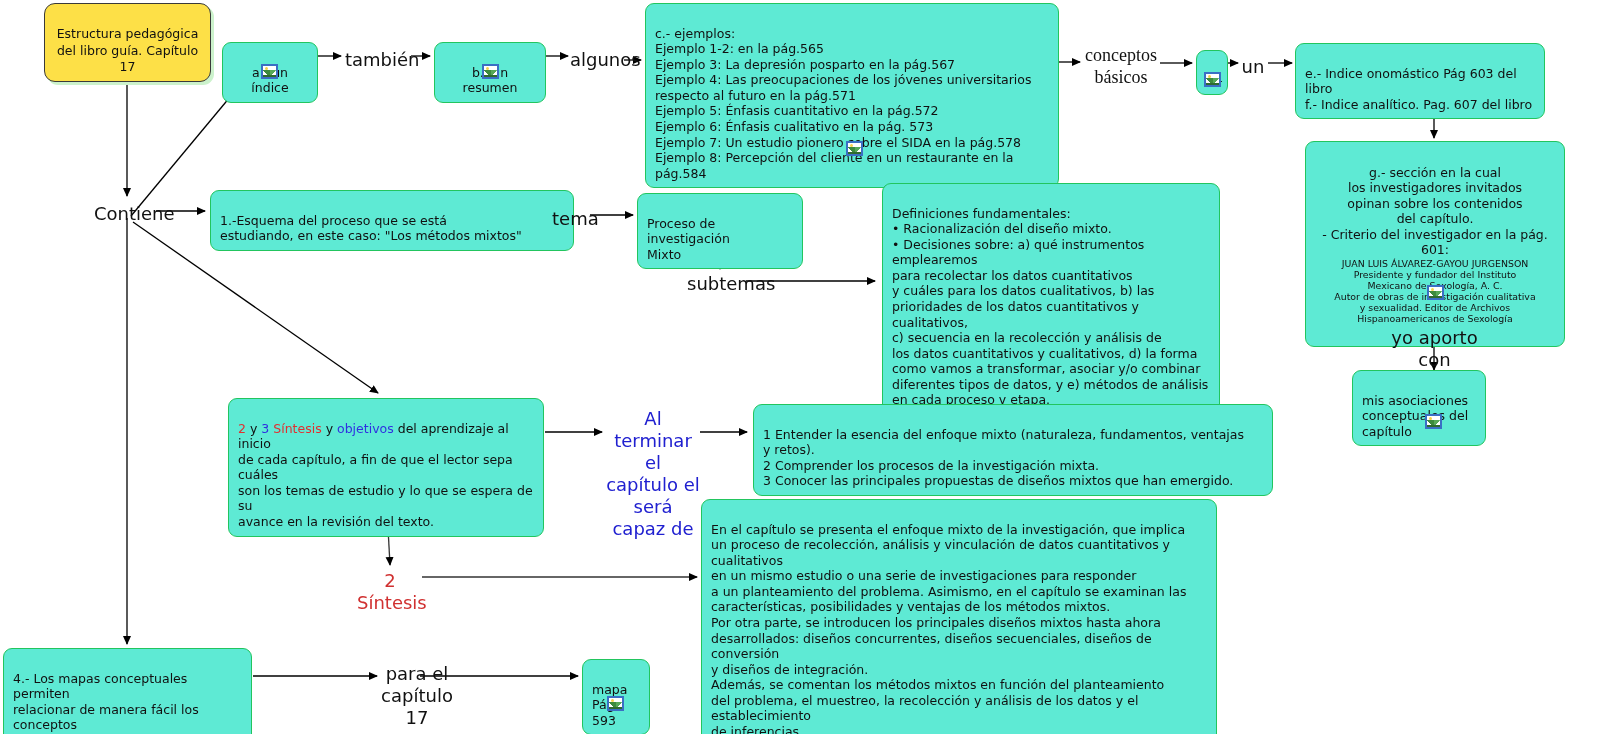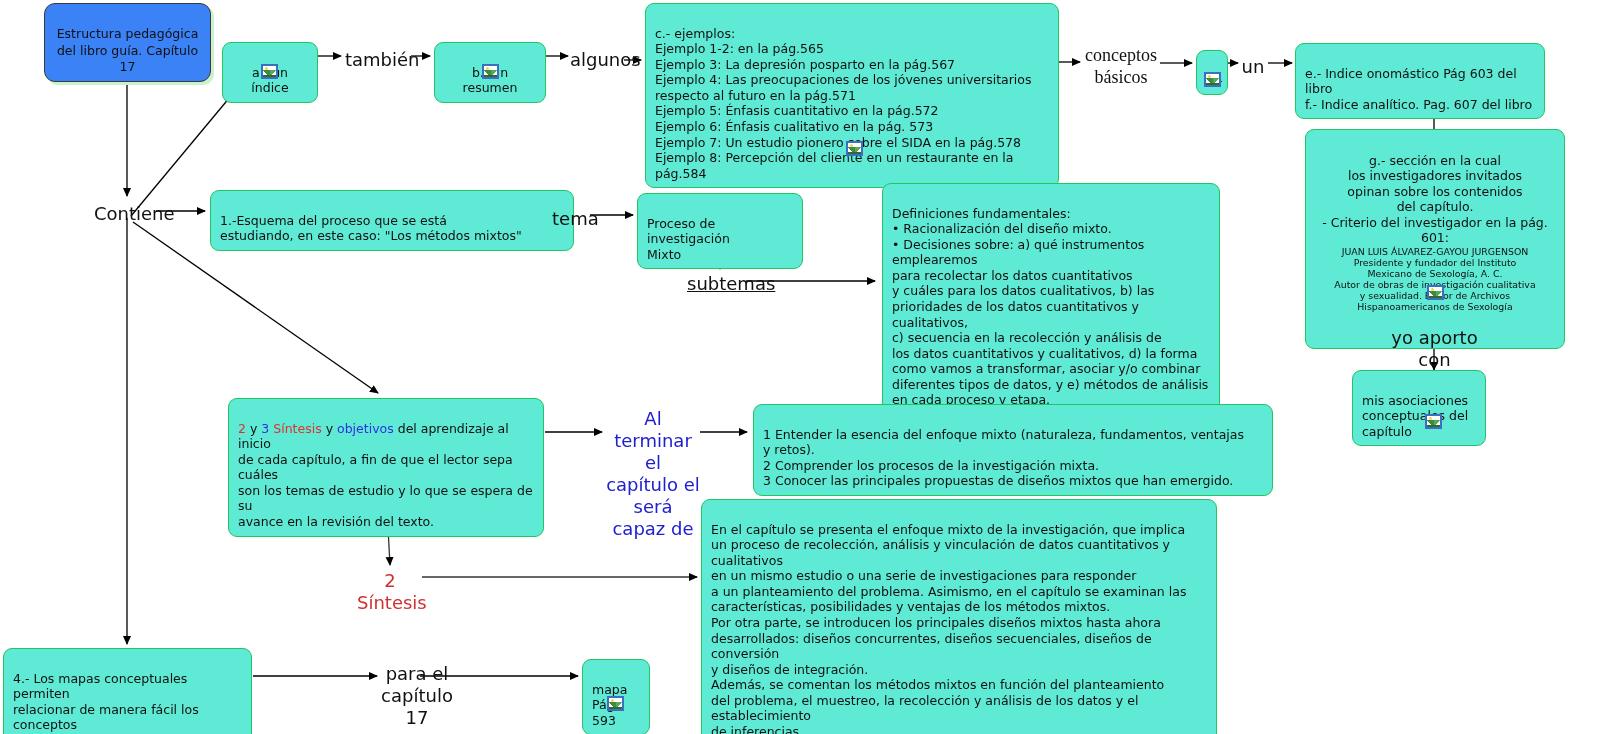--- a/index.html
+++ b/index.html
@@ -32,21 +32,21 @@
     border: 1px solid #22c55e;
     border-radius: 9px;
     background: #5eead4;
     padding: 6px 9px;
     font-size: 12.5px;
     line-height: 1.245;
     color: #111111;
     white-space: pre-line;
   }
   .node.title {
-    background: #3b82f6;
+    background: #fde047;
     border: 1px solid #3a3a3a;
     border-radius: 11px;
     box-shadow: 3px 3px 0 0 #ccf2cc;
     text-align: center;
     font-size: 12.5px;
     line-height: 1.3;
   }
   .node.ctr { text-align: center; }
   .label {
     position: absolute;
@@ -210,21 +210,21 @@
     <span class="base"></span>
   </div>
 
   <div class="label" style="left:1240px; top:56px; width:26px;">un</div>
 
   <div class="node" style="left:1295px; top:43px; width:250px;">
     <span>e.- Indice onomástico Pág 603 del libro
 f.- Indice analítico. Pag. 607 del libro</span>
   </div>
 
-  <div class="node ctr" style="left:1305px; top:129px; width:260px; padding-top:7px; padding-bottom:20px;">
+  <div class="node ctr" style="left:1305px; top:141px; width:260px; padding-top:7px; padding-bottom:6px;">
     <span>g.- sección en la cual
 los investigadores invitados
 opinan sobre los contenidos
 del capítulo.
 - Criterio del investigador en la pág. 601:</span>
     <span class="small" style="display:block;">JUAN LUIS ÁLVAREZ-GAYOU JURGENSON
 Presidente y fundador del Instituto
 Mexicano de Sexología, A. C.
 Autor de obras de investigación cualitativa
 y sexualidad. Editor de Archivos
@@ -253,21 +253,21 @@
 estudiando, en este caso: "Los métodos mixtos"</span>
   </div>
 
   <div class="label" style="left:552px; top:208px; width:38px;">tema</div>
 
   <div class="node" style="left:637px; top:193px; width:166px;">
     <span>Proceso de investigación
 Mixto</span>
   </div>
 
-  <div class="label" style="left:687px; top:273px; width:62px;text-decoration:underline;">subtemas</div>
+  <div class="label" style="left:687px; top:273px; width:62px;">subtemas</div>
 
   <div class="node" style="left:882px; top:183px; width:338px;">
     <span>Definiciones fundamentales:
 • Racionalización del diseño mixto.
 • Decisiones sobre: a) qué instrumentos emplearemos
 para recolectar los datos cuantitativos
 y cuáles para los datos cualitativos, b) las
 prioridades de los datos cuantitativos y cualitativos,
 c) secuencia en la recolección y análisis de
 los datos cuantitativos y cualitativos, d) la forma

